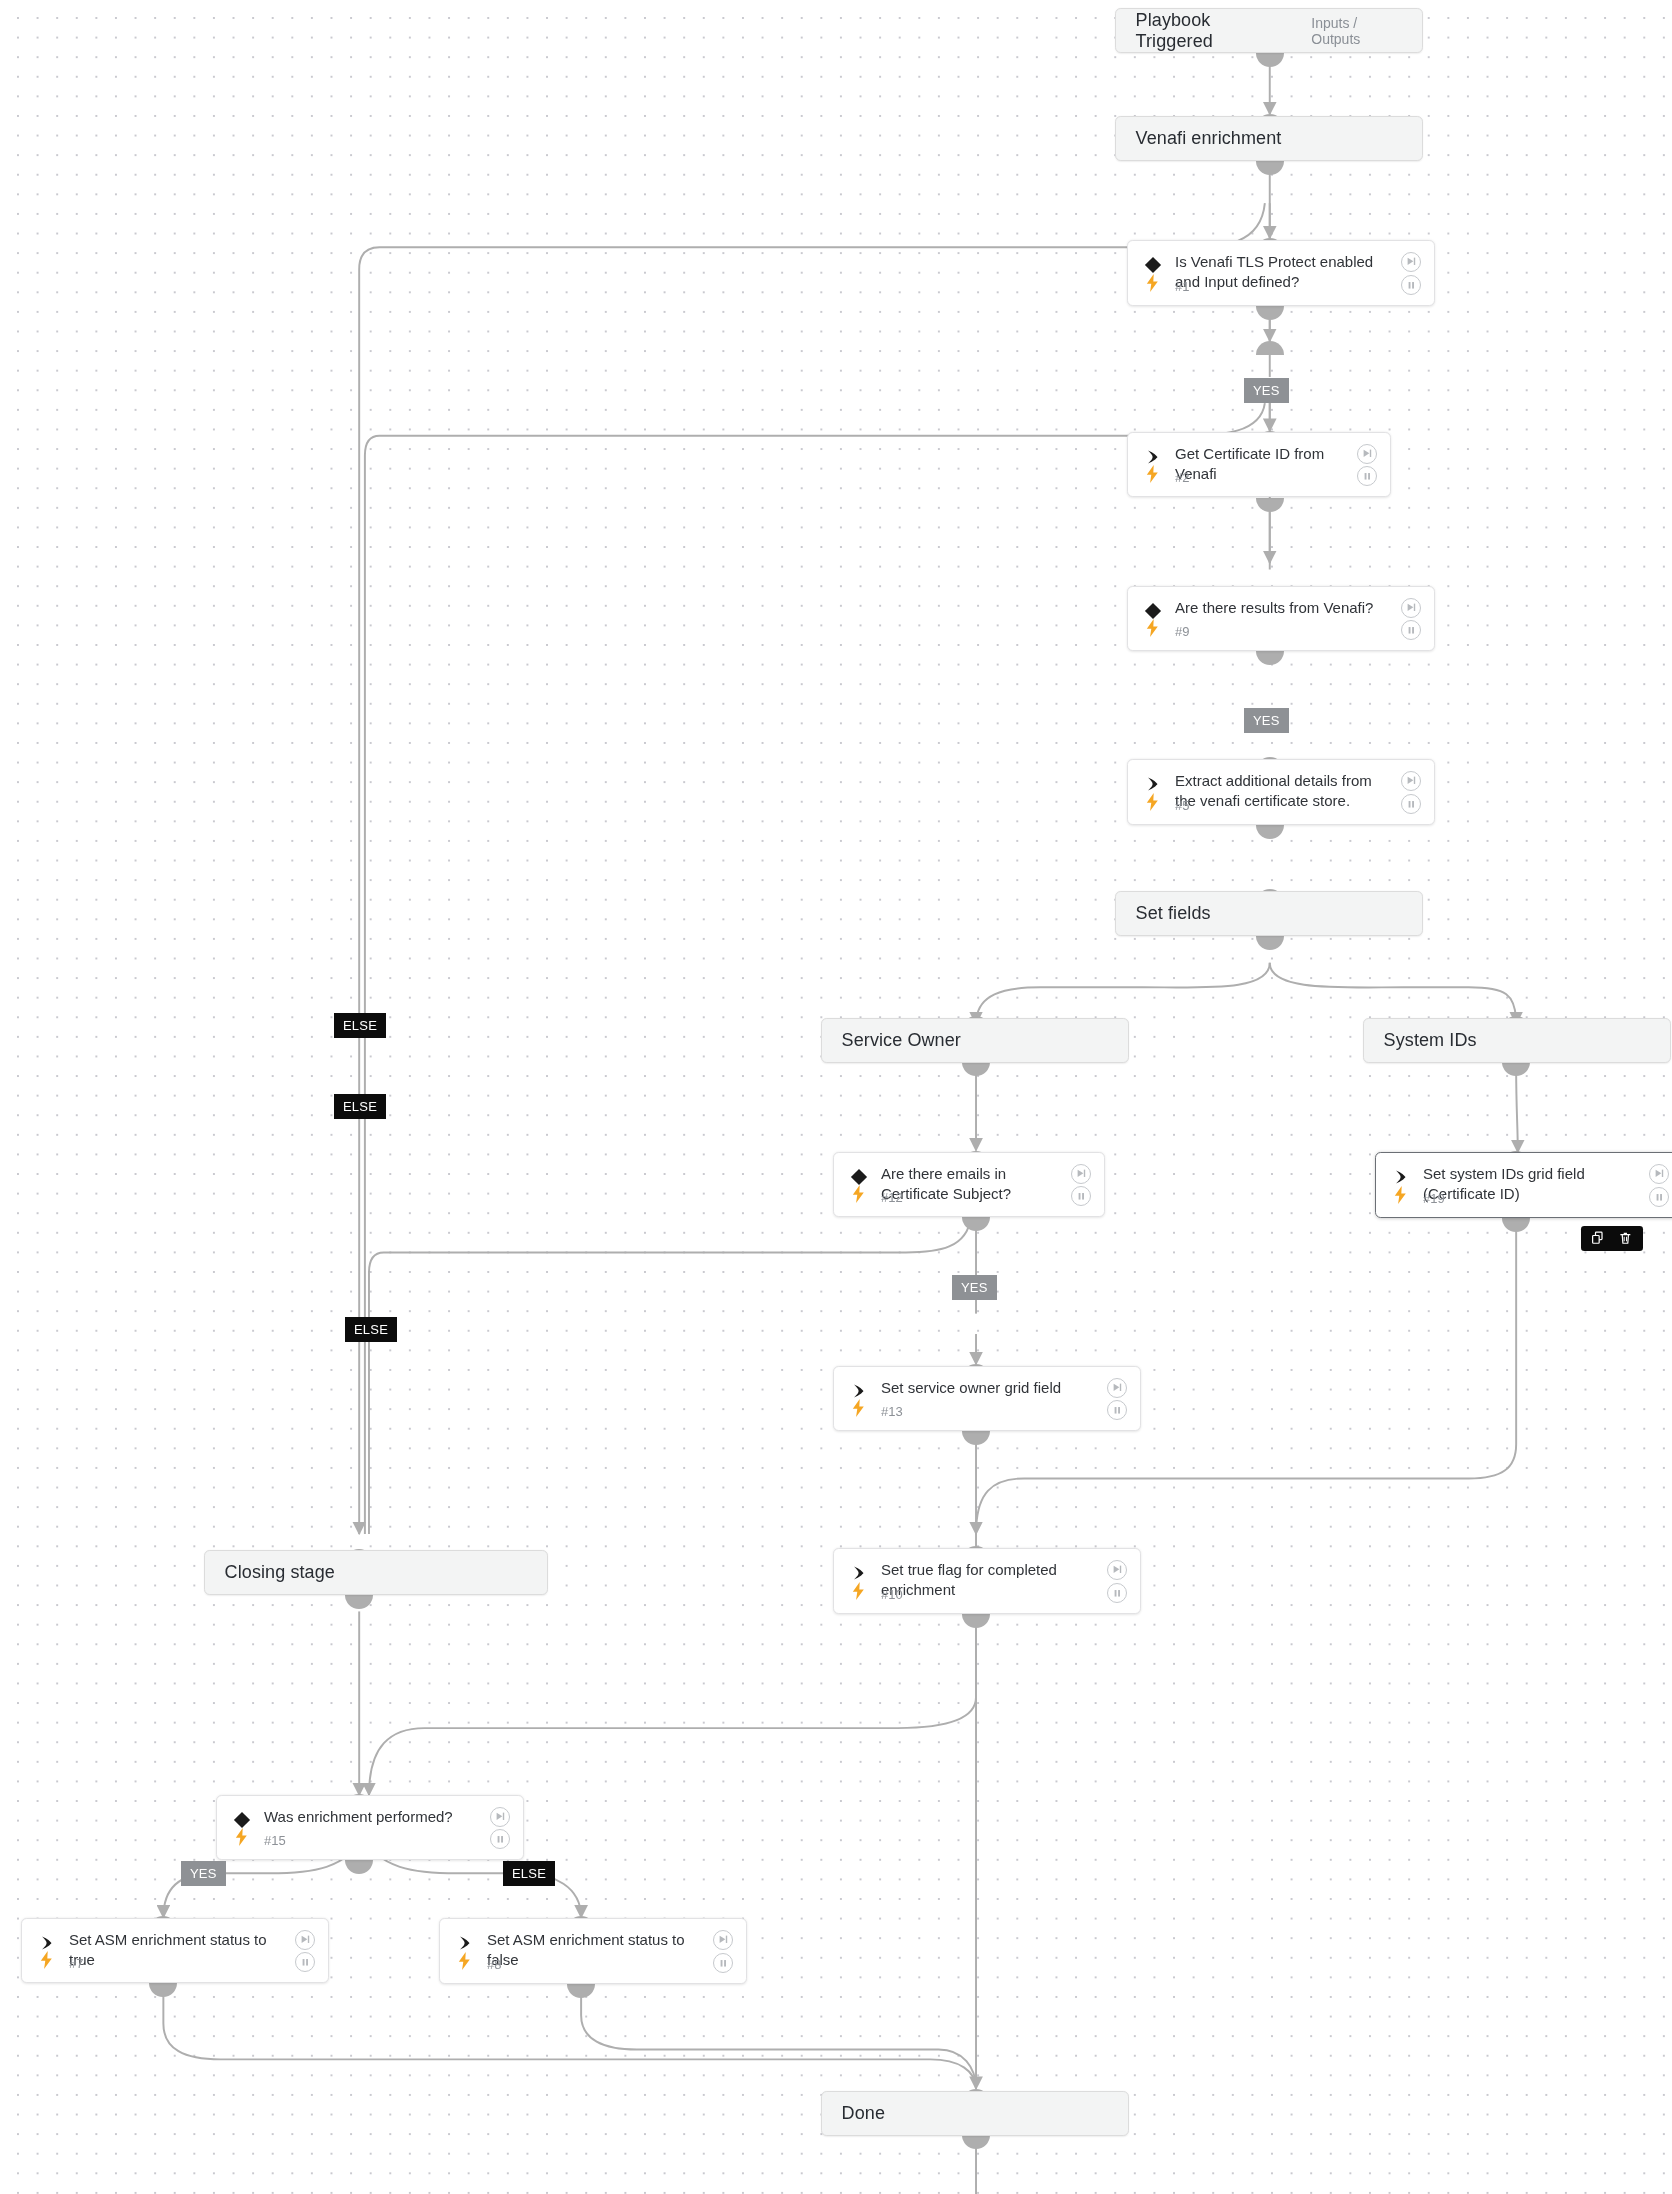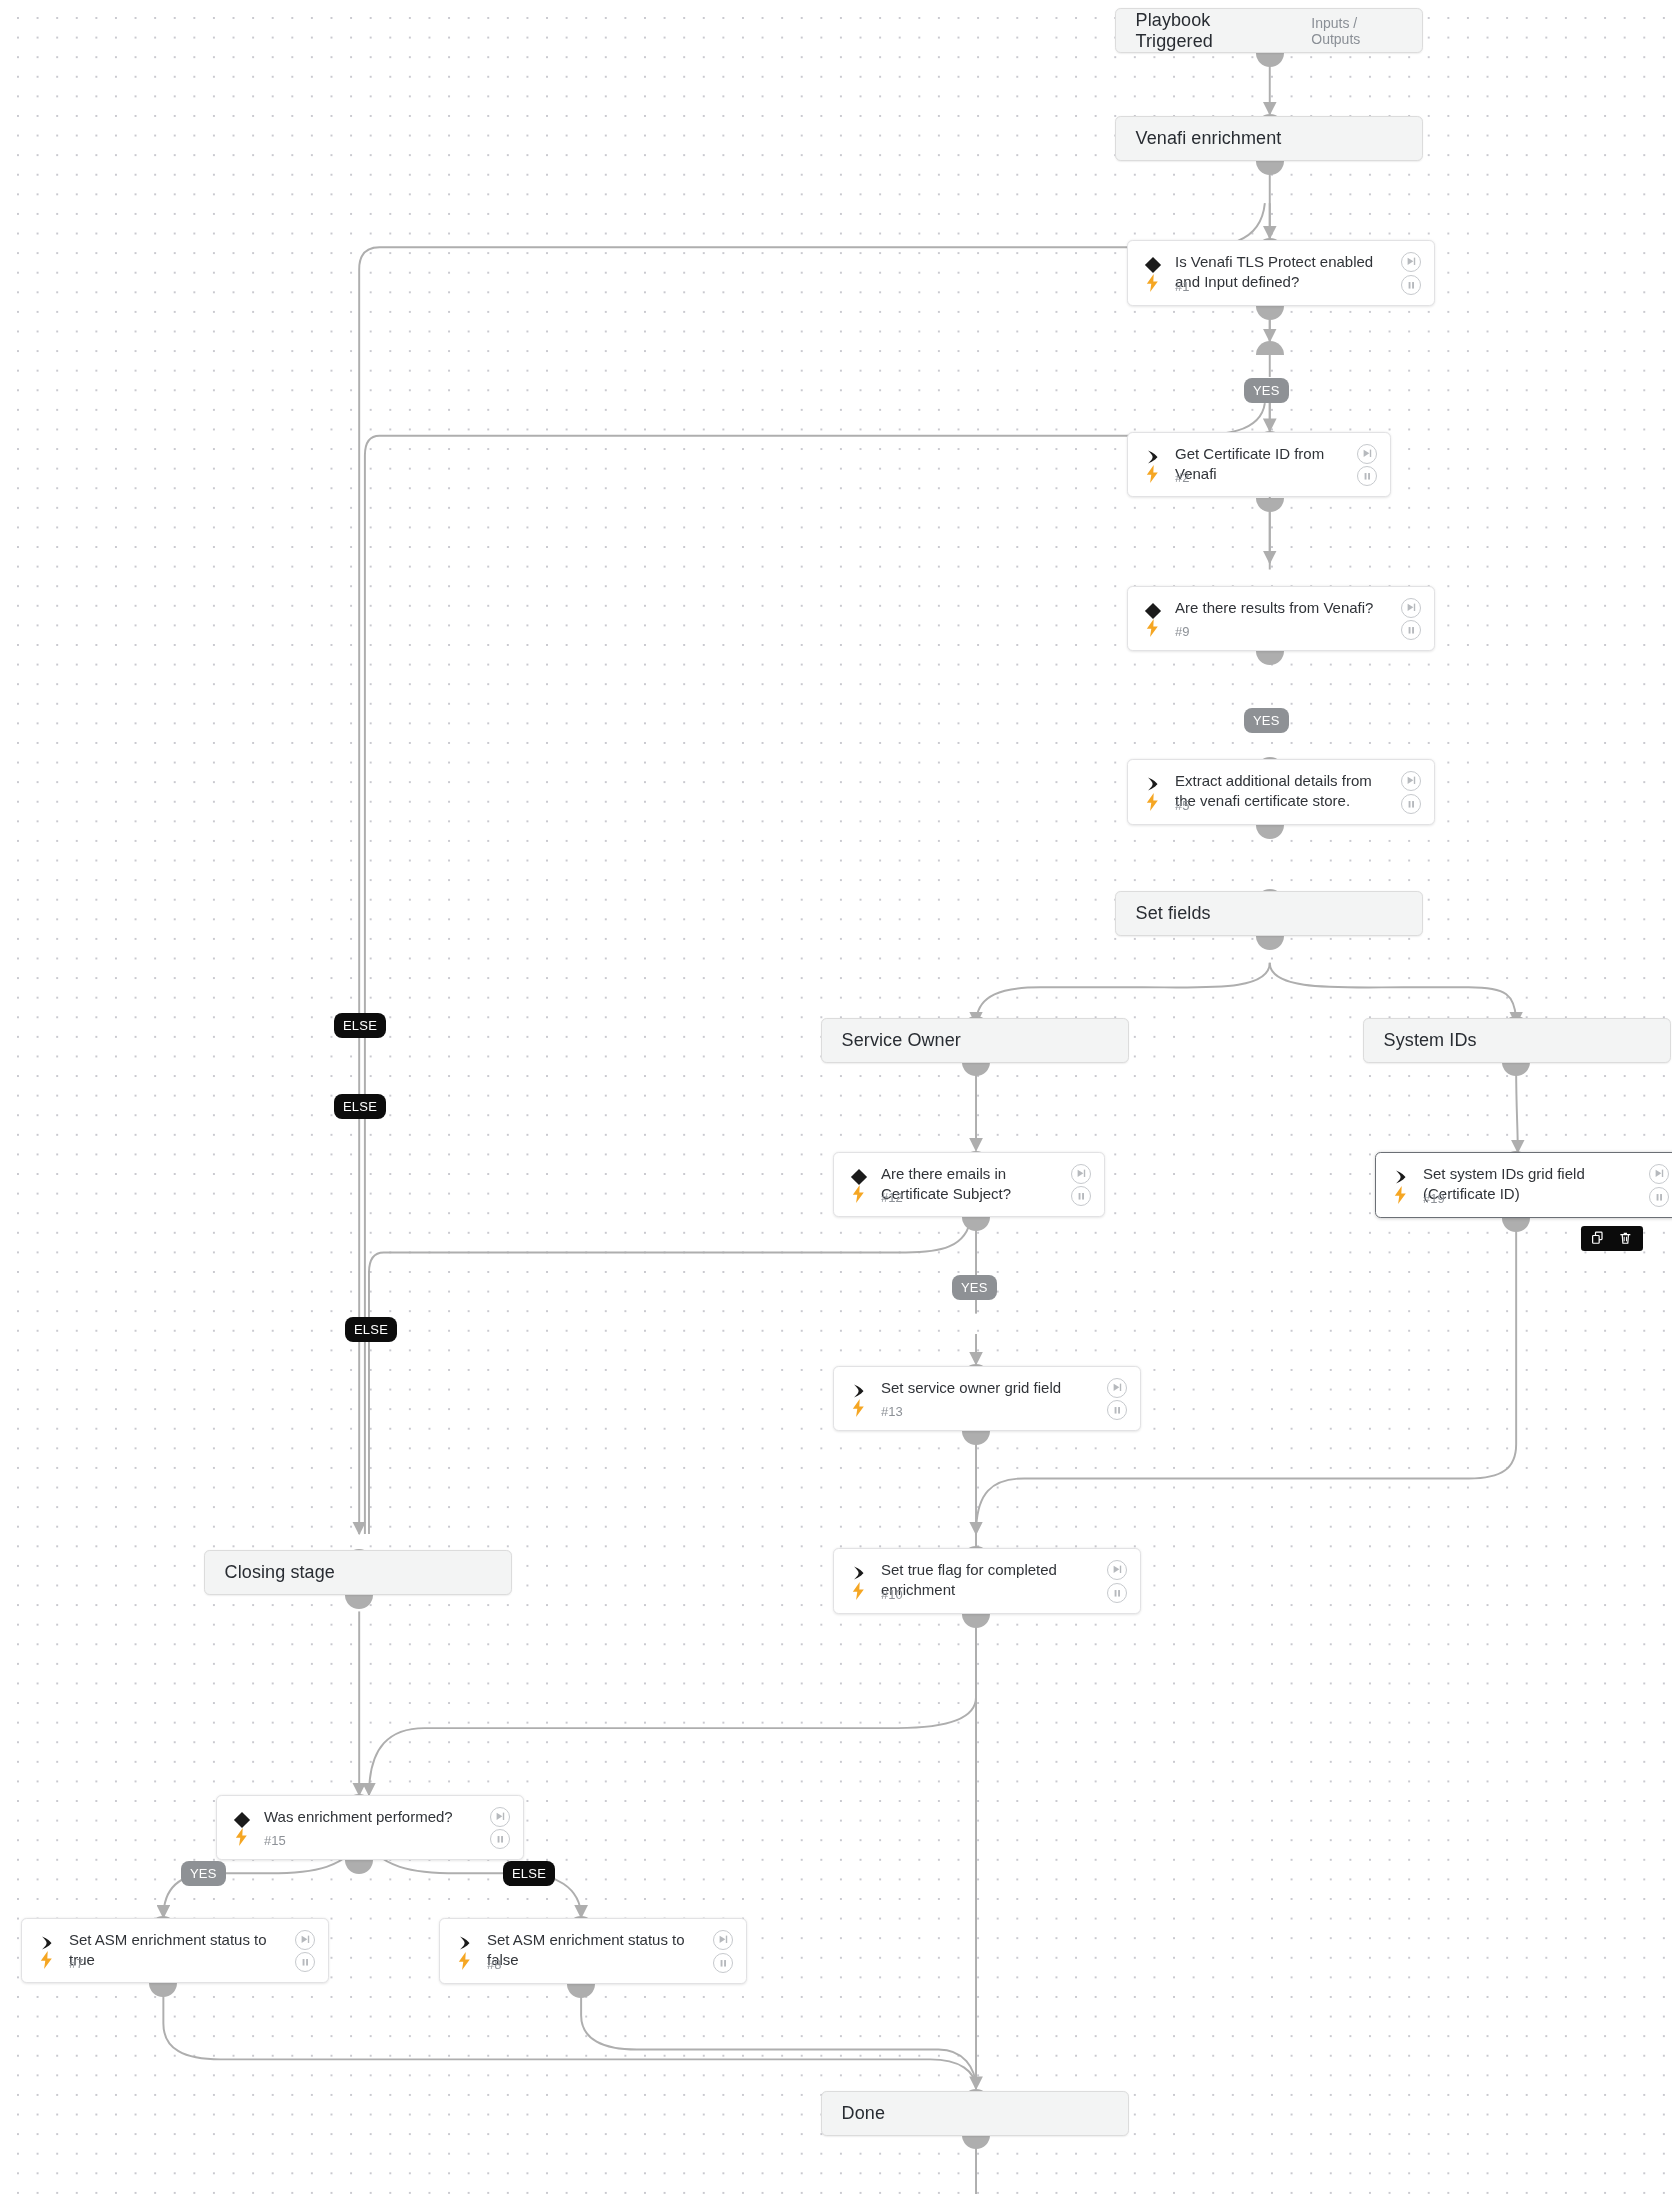--- a/index.html
+++ b/index.html
@@ -132,21 +132,21 @@
     background: #aeaeae;
     z-index: 2;
   }
   .port-bottom { border-radius: 0 0 14px 14px; }
   .port-top { border-radius: 14px 14px 0 0; }
 
   
   .branch-label {
     position: absolute;
     height: 24.5px;
-    border-radius: 8px;
+    border-radius: 0;
     display: flex;
     align-items: center;
     justify-content: center;
     padding: 0 9px;
     font-size: 13px;
     color: #ffffff;
     letter-spacing: 0.2px;
     z-index: 5;
   }
   .branch-yes { background: #8e9195; }
@@ -512,21 +512,21 @@
         <svg width="10.6" height="10.6" viewBox="0 0 13 13">
             <rect x="3.2" y="2.5" width="2.3" height="8" fill="#b6b9bd"></rect>
             <rect x="7.5" y="2.5" width="2.3" height="8" fill="#b6b9bd"></rect>
           </svg>
       </span>
     </div>
   </div>
   <div class="port port-bottom" style="left:962px; top:1431px;"></div>
 
   <div class="port port-top" style="left:345px; top:1549px;"></div>
-  <div class="node stage-node" style="left:204px; top:1550px; width:308px; height:45px;">
+  <div class="node stage-node" style="left:204px; top:1550px; width:344px; height:45px;">
     <span class="stage-title">Closing stage</span>
   </div>
   <div class="port port-bottom" style="left:345px; top:1595px;"></div>
 
   <div class="port port-top" style="left:962px; top:1546px;"></div>
   <div class="node task-node" style="left:821px; top:1548px; width:308px; height:66px;">
     <div class="task-inner">
       <span class="task-icon">
         <svg width="18" height="18" viewBox="0 0 22 22">
             <path d="M5 3 C12 6 15 9 16.5 11 C15 13 12 16 5 19 C9 15 10.5 13 10.5 11 C10.5 9 9 7 5 3 Z" fill="#1b1b1b"></path>

